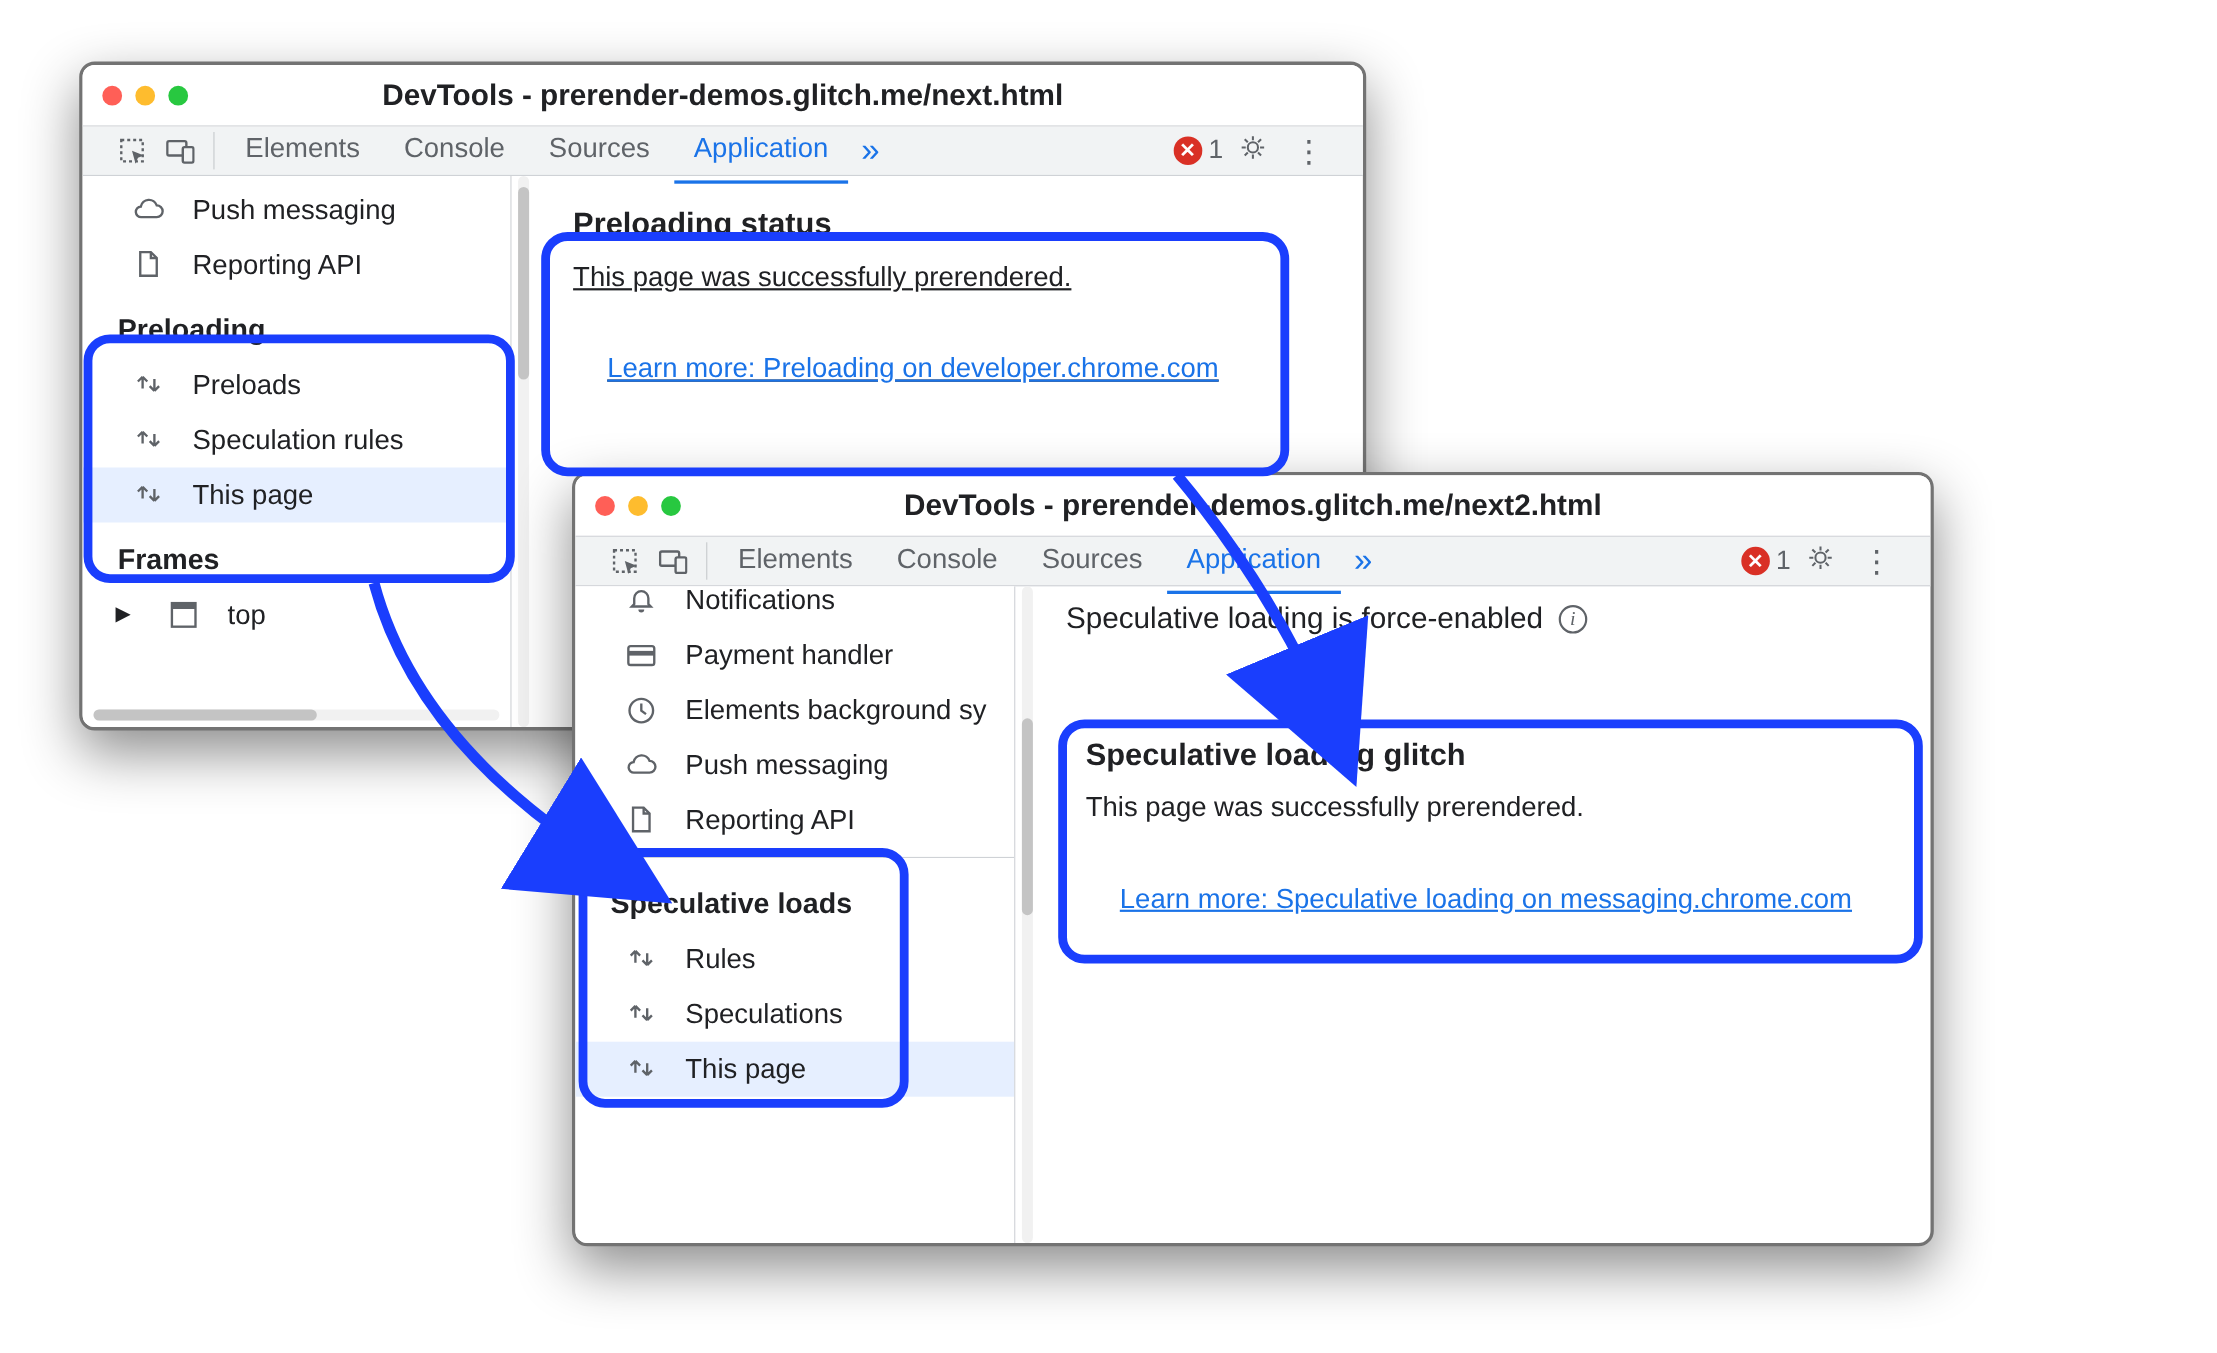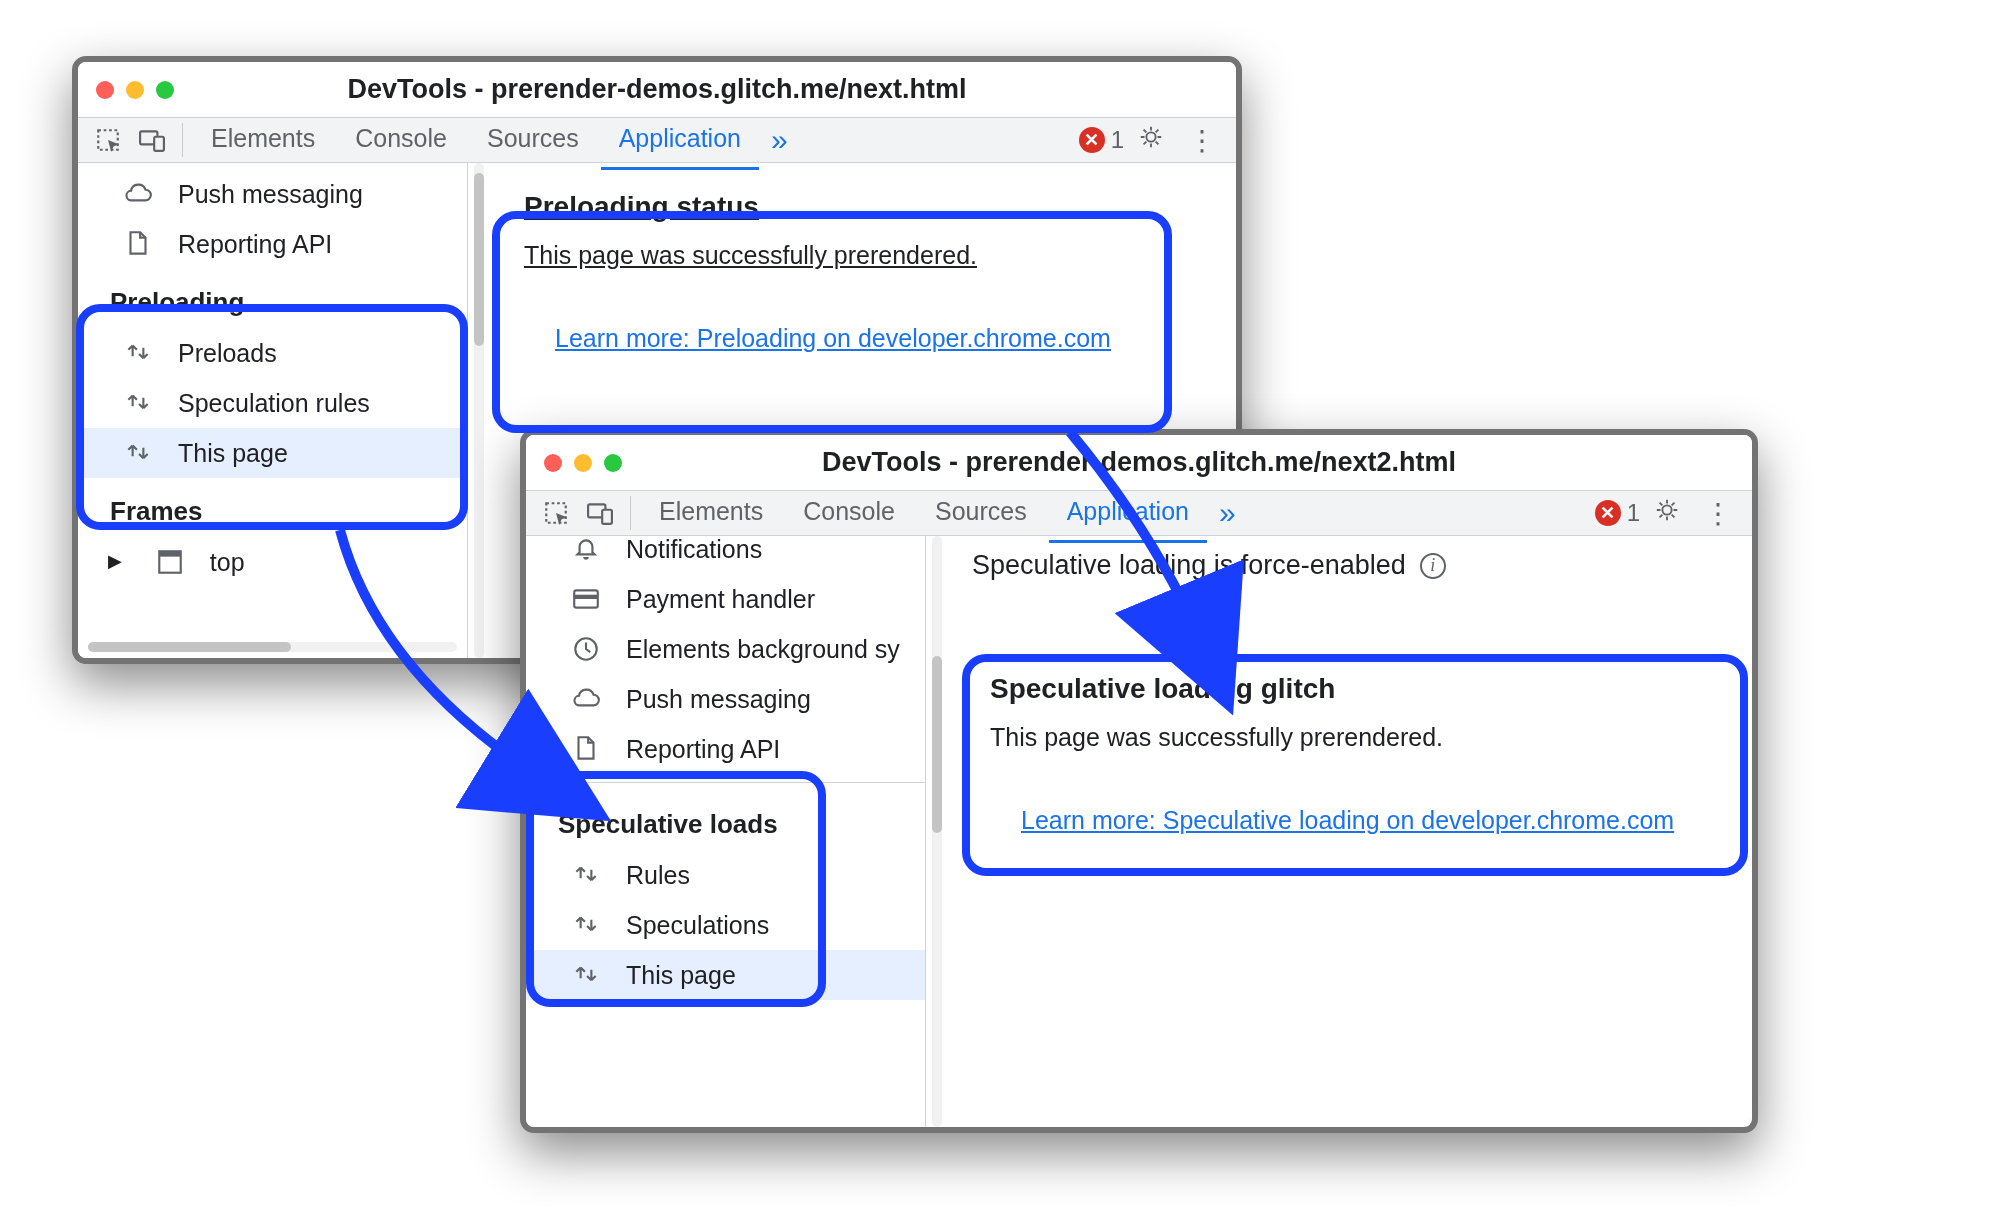--- a/index.html
+++ b/index.html
@@ -21,21 +21,21 @@
     font-family: "Helvetica Neue", Arial, sans-serif;
     font-size: 24px;
     color: var(--text);
     position: relative;
   }
   .window {
     position: absolute;
     background: #fff;
     border-radius: 14px;
     filter: drop-shadow(0 20px 25px rgba(0,0,0,.45));
-    border: 6px solid #737373;
+    border: 3px solid #737373;
     overflow: hidden;
     display: flex;
     flex-direction: column;
   }
   .titlebar {
     display: flex;
     align-items: center;
     gap: 14px;
     padding: 12px 18px;
     background: #fff;
@@ -56,21 +56,21 @@
   }
   .tr-close { background:#ff5f57; }
   .tr-min   { background:#febc2e; }
   .tr-max   { background:#28c840; }
 
   .tabbar {
     display: flex;
     align-items: center;
     background: var(--toolbar-bg);
     border-bottom: 1px solid var(--border);
-    padding: 0 10px;
+    padding: 0 25px;
     gap: 4px;
     height: 45px;
   }
   .tabbar .tool-ic {
     width: 40px; height: 40px;
     display:flex; align-items:center; justify-content:center;
     color:#5f6368;
   }
   .vsep { width:1px; height:34px; background:#c6cacc; margin:0 6px; }
   .tab {
@@ -438,21 +438,21 @@
     <div class="main" style="padding-left:30px;">
       <div class="banner">
         <span>Speculative loading is force-enabled</span>
         <span class="info-ic">i</span>
       </div>
       <div style="height:36px"></div>
       <div style="display:flex;flex-direction:column;gap:18px; padding-left:18px;">
         <div class="panel-heading">Speculative loading glitch</div>
         <div class="panel-sub">This page was successfully prerendered.</div>
         <div style="height:18px"></div>
-        <a href="#" class="link">Learn more: Speculative loading on developer.chrome.com</a>
+        <a href="#" class="link">Learn more: Speculative loading on messaging.chrome.com</a>
       </div>
     </div>
   </div>
 </div>
 
 <div class="anno" style="left:76px;  top:304px;  width:392px; height:226px;"></div>
 <div class="anno" style="left:492px; top:211px;  width:680px; height:222px;"></div>
 <div class="anno" style="left:526px; top:771px;  width:300px; height:236px;"></div>
 <div class="anno" style="left:962px; top:654px;  width:786px; height:222px;"></div>
 

